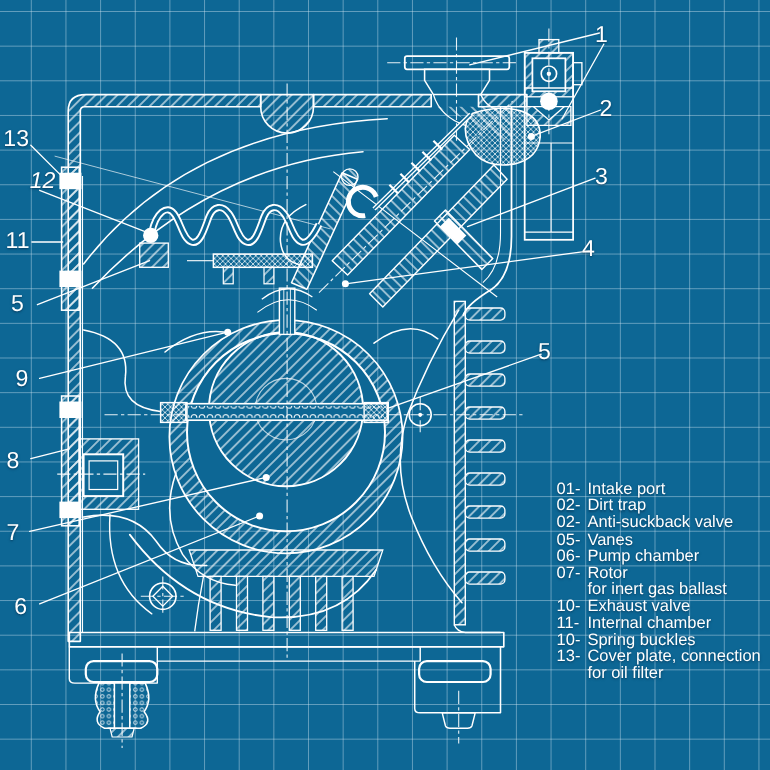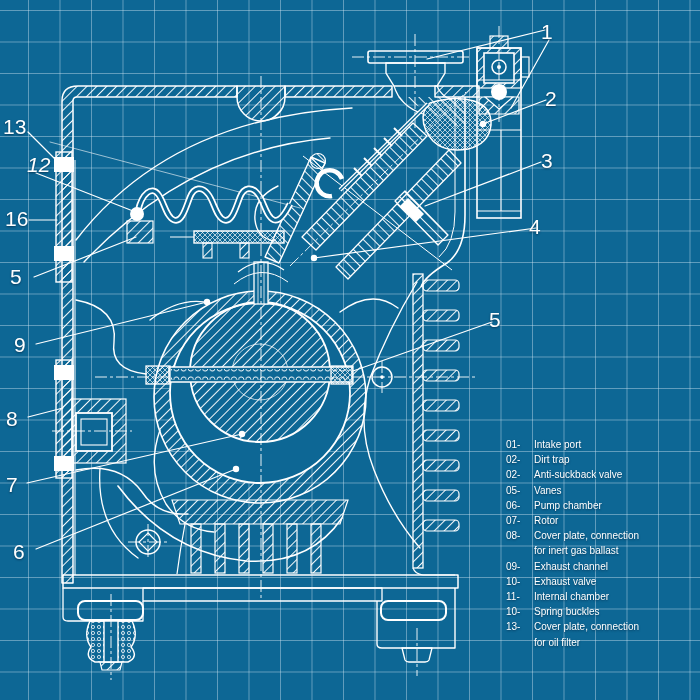--- a/index.html
+++ b/index.html
@@ -18,21 +18,21 @@
     background-position:28px 10px;
     font-family:"Liberation Sans","DejaVu Sans",sans-serif;
   }
   svg#drawing{position:absolute;left:0;top:0;}
   #callouts .callout{
     position:absolute;color:var(--line);font-size:21px;line-height:21px;
     text-shadow:0 1px 2px rgba(3,30,55,.6);white-space:nowrap;
   }
   #legend{
     position:absolute;left:506px;top:437px;color:var(--line);
-    font-size:10px;line-height:15.2px;
+    font-size:15px;line-height:15.2px;
     text-shadow:0 1px 2px rgba(3,30,55,.55);
   }
   .leg-row{white-space:nowrap;}
   .leg-num{display:inline-block;width:28px;}
 </style>
 </head>
 <body>
 
 <div class="stage">
 
@@ -246,34 +246,32 @@
       <div class="callout" style="left: 541px; top: 21px;">1</div>
       <div class="callout" style="left: 545px; top: 88px;">2</div>
       <div class="callout" style="left: 541px; top: 150px;">3</div>
       <div class="callout" style="left: 529px; top: 216px;">4</div>
       <div class="callout" style="left: 489px; top: 309px;">5</div>
       <div class="callout" style="left: 13px; top: 541px;">6</div>
       <div class="callout" style="left: 6px; top: 474px;">7</div>
       <div class="callout" style="left: 6px; top: 408px;">8</div>
       <div class="callout" style="left: 14px; top: 334px;">9</div>
       <div class="callout" style="left: 10px; top: 266px;">5</div>
-      <div class="callout" style="left: 5px; top: 208px;">16</div>
+      <div class="callout" style="left: 5px; top: 208px;">11</div>
       <div class="callout" style="left: 27px; top: 154px; font-style: italic;">12</div>
       <div class="callout" style="left: 3px; top: 116px;">13</div>
     </div>
 <div id="legend">
       <div class="leg-row"><span class="leg-num">01-</span><span class="leg-text">Intake port</span></div>
       <div class="leg-row"><span class="leg-num">02-</span><span class="leg-text">Dirt trap</span></div>
       <div class="leg-row"><span class="leg-num">02-</span><span class="leg-text">Anti-suckback valve</span></div>
       <div class="leg-row"><span class="leg-num">05-</span><span class="leg-text">Vanes</span></div>
       <div class="leg-row"><span class="leg-num">06-</span><span class="leg-text">Pump chamber</span></div>
       <div class="leg-row"><span class="leg-num">07-</span><span class="leg-text">Rotor</span></div>
-      <div class="leg-row"><span class="leg-num">08-</span><span class="leg-text">Cover plate, connection</span></div>
       <div class="leg-row"><span class="leg-num"></span><span class="leg-text">for inert gas ballast</span></div>
-      <div class="leg-row"><span class="leg-num">09-</span><span class="leg-text">Exhaust channel</span></div>
       <div class="leg-row"><span class="leg-num">10-</span><span class="leg-text">Exhaust valve</span></div>
       <div class="leg-row"><span class="leg-num">11-</span><span class="leg-text">Internal chamber</span></div>
       <div class="leg-row"><span class="leg-num">10-</span><span class="leg-text">Spring buckles</span></div>
       <div class="leg-row"><span class="leg-num">13-</span><span class="leg-text">Cover plate, connection</span></div>
       <div class="leg-row"><span class="leg-num"></span><span class="leg-text">for oil filter</span></div>
     </div>
 
 </div>
 
 </body></html>

